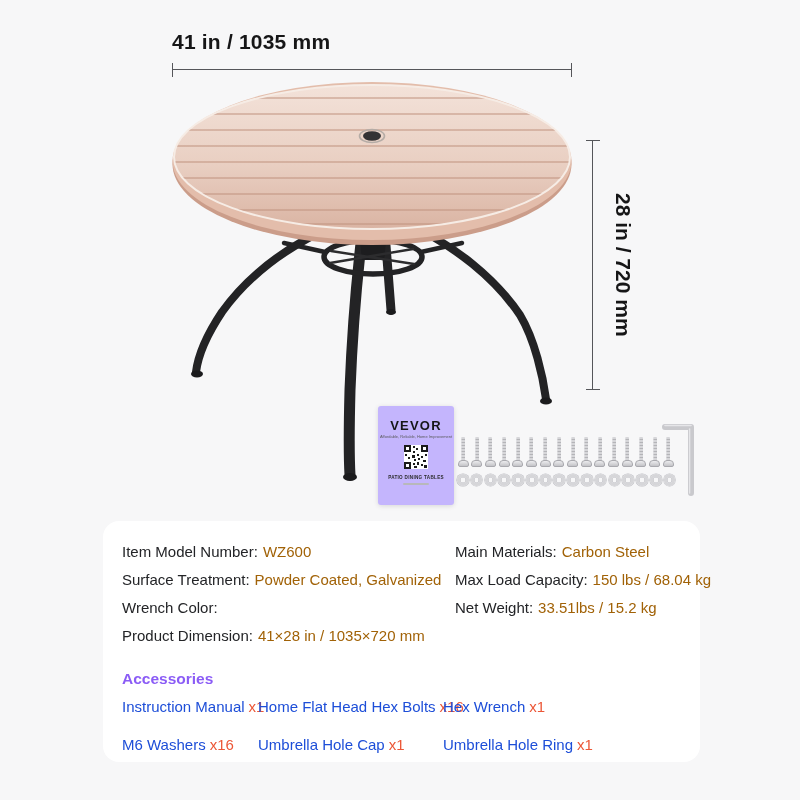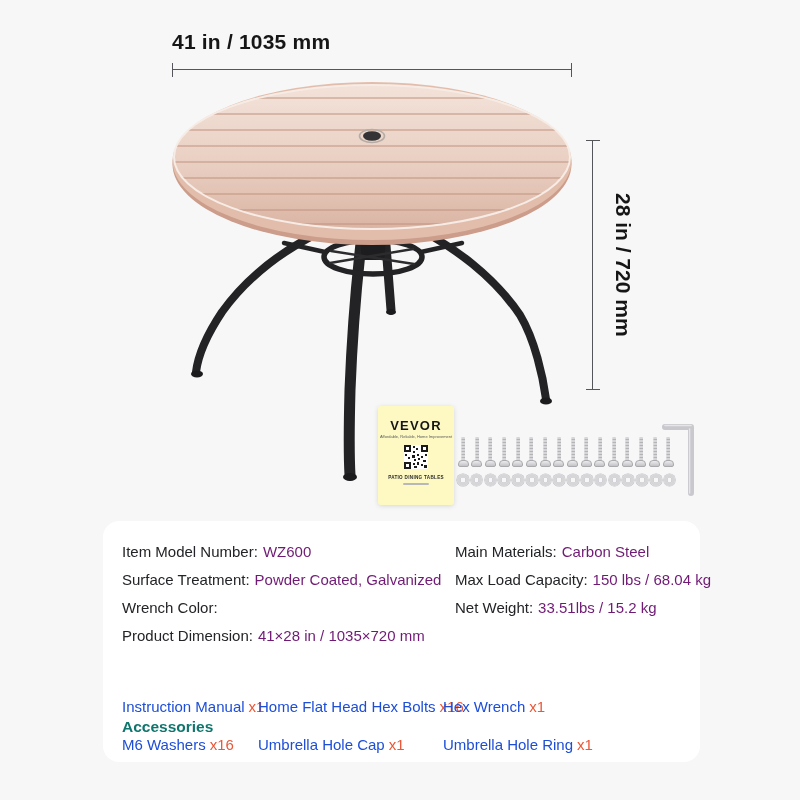--- a/index.html
+++ b/index.html
@@ -27,21 +27,21 @@
     display:flex;align-items:center;justify-content:center;
   }
   .dim-height-label span{writing-mode:vertical-rl;font-size:21px;font-weight:700;color:#161617;white-space:nowrap;}
 
   
   .table-art{position:absolute;left:0;top:0;}
 
   
   .manual-card{
     position:absolute;left:378px;top:406px;width:76px;height:99px;
-    background:#fef9c3;border-radius:3px;
+    background:#c4b5fd;border-radius:3px;
     box-shadow:0 1px 5px rgba(0,0,0,.13);
     display:flex;flex-direction:column;align-items:center;
     box-sizing:border-box;padding-top:13px;
   }
   .manual-brand{font-size:13px;font-weight:800;letter-spacing:1.2px;color:#161617;line-height:1;}
   .manual-tagline{font-size:4px;color:#5a5a5e;margin-top:2px;white-space:nowrap;}
   .manual-qr{margin-top:6px;}
   .manual-category{font-size:4.6px;font-weight:700;color:#2a2a2c;margin-top:6px;letter-spacing:.3px;}
   .manual-fineprint{width:26px;height:2px;background:#b8b8bb;margin-top:3px;border-radius:1px;}
 
@@ -71,22 +71,22 @@
   
   .spec-panel{
     position:absolute;left:103px;top:521px;width:597px;height:241px;
     background:#ffffff;border-radius:16px;
   }
   .spec-col{position:absolute;top:16px;}
   .spec-col.left{left:19px;}
   .spec-col.right{left:352px;}
   .spec-row{height:28px;display:flex;align-items:center;font-size:15px;white-space:nowrap;}
   .spec-label{color:#232427;}
-  .spec-value{color:#701a75;margin-left:5px;}
-  .acc-title{position:absolute;left:19px;top:149px;font-size:15.5px;font-weight:700;color:#0f766e;margin-top:48px;}
+  .spec-value{color:#a16207;margin-left:5px;}
+  .acc-title{position:absolute;left:19px;top:149px;font-size:15.5px;font-weight:700;color:#8b5cf6;}
   .acc-row{position:absolute;left:19px;display:grid;grid-template-columns:136px 185px 1fr;font-size:15px;white-space:nowrap;}
   .acc-row.r1{top:177px;}
   .acc-row.r2{top:215px;}
   .acc-name{color:#1d4ed8;}
   .acc-qty{color:#ec5737;margin-left:4px;}
 </style>
 </head>
 <body>
 
 <div class="page">

